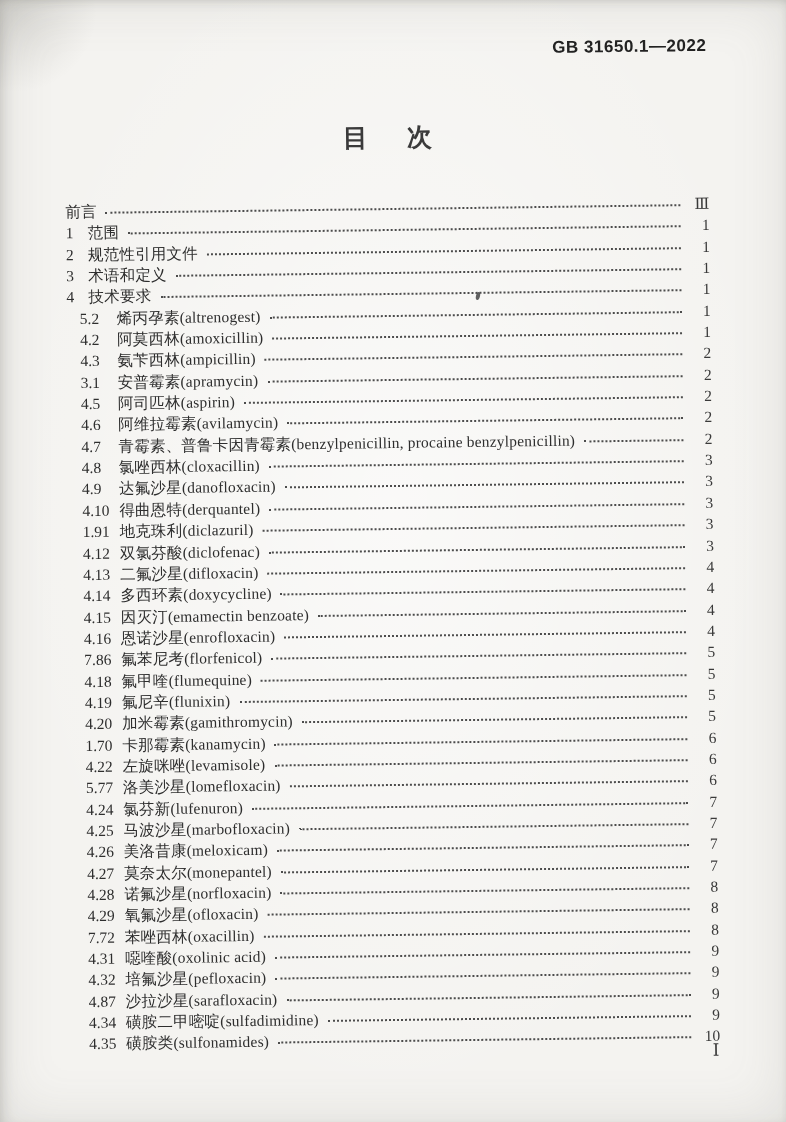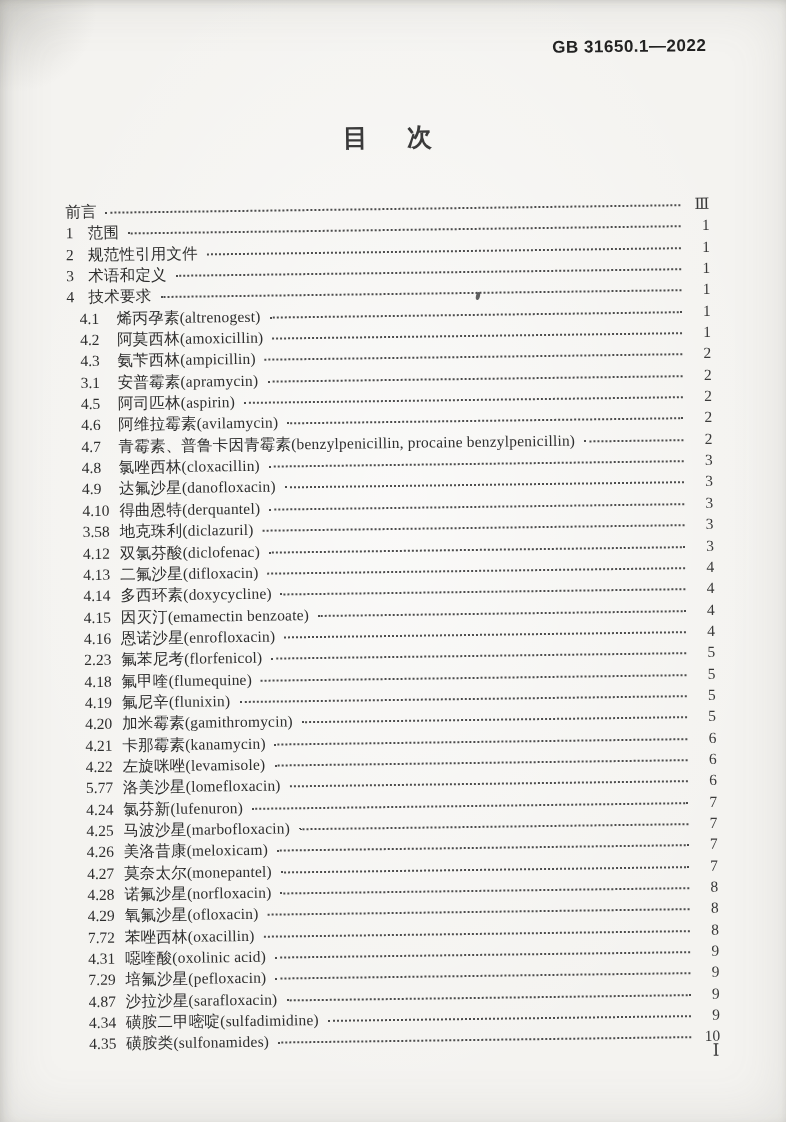--- a/index.html
+++ b/index.html
@@ -88,21 +88,21 @@
     <span class="leader"></span>
     <span class="pg">1</span>
   </li>
         <li class="toc-row lv1">
     <span class="num">4</span>
     <span class="label">技术要求</span>
     <span class="leader"></span>
     <span class="pg">1</span>
   </li>
         <li class="toc-row lv2">
-    <span class="num">4.1</span>
+    <span class="num">5.2</span>
     <span class="label">烯丙孕素(altrenogest)</span>
     <span class="leader"></span>
     <span class="pg">1</span>
   </li>
         <li class="toc-row lv2">
     <span class="num">4.2</span>
     <span class="label">阿莫西林(amoxicillin)</span>
     <span class="leader"></span>
     <span class="pg">1</span>
   </li>
@@ -148,21 +148,21 @@
     <span class="leader"></span>
     <span class="pg">3</span>
   </li>
         <li class="toc-row lv2">
     <span class="num">4.10</span>
     <span class="label">得曲恩特(derquantel)</span>
     <span class="leader"></span>
     <span class="pg">3</span>
   </li>
         <li class="toc-row lv2">
-    <span class="num">3.58</span>
+    <span class="num">1.91</span>
     <span class="label">地克珠利(diclazuril)</span>
     <span class="leader"></span>
     <span class="pg">3</span>
   </li>
         <li class="toc-row lv2">
     <span class="num">4.12</span>
     <span class="label">双氯芬酸(diclofenac)</span>
     <span class="leader"></span>
     <span class="pg">3</span>
   </li>
@@ -184,21 +184,21 @@
     <span class="leader"></span>
     <span class="pg">4</span>
   </li>
         <li class="toc-row lv2">
     <span class="num">4.16</span>
     <span class="label">恩诺沙星(enrofloxacin)</span>
     <span class="leader"></span>
     <span class="pg">4</span>
   </li>
         <li class="toc-row lv2">
-    <span class="num">2.23</span>
+    <span class="num">7.86</span>
     <span class="label">氟苯尼考(florfenicol)</span>
     <span class="leader"></span>
     <span class="pg">5</span>
   </li>
         <li class="toc-row lv2">
     <span class="num">4.18</span>
     <span class="label">氟甲喹(flumequine)</span>
     <span class="leader"></span>
     <span class="pg">5</span>
   </li>
@@ -208,21 +208,21 @@
     <span class="leader"></span>
     <span class="pg">5</span>
   </li>
         <li class="toc-row lv2">
     <span class="num">4.20</span>
     <span class="label">加米霉素(gamithromycin)</span>
     <span class="leader"></span>
     <span class="pg">5</span>
   </li>
         <li class="toc-row lv2">
-    <span class="num">4.21</span>
+    <span class="num">1.70</span>
     <span class="label">卡那霉素(kanamycin)</span>
     <span class="leader"></span>
     <span class="pg">6</span>
   </li>
         <li class="toc-row lv2">
     <span class="num">4.22</span>
     <span class="label">左旋咪唑(levamisole)</span>
     <span class="leader"></span>
     <span class="pg">6</span>
   </li>
@@ -274,21 +274,21 @@
     <span class="leader"></span>
     <span class="pg">8</span>
   </li>
         <li class="toc-row lv2">
     <span class="num">4.31</span>
     <span class="label">噁喹酸(oxolinic acid)</span>
     <span class="leader"></span>
     <span class="pg">9</span>
   </li>
         <li class="toc-row lv2">
-    <span class="num">7.29</span>
+    <span class="num">4.32</span>
     <span class="label">培氟沙星(pefloxacin)</span>
     <span class="leader"></span>
     <span class="pg">9</span>
   </li>
         <li class="toc-row lv2">
     <span class="num">4.87</span>
     <span class="label">沙拉沙星(sarafloxacin)</span>
     <span class="leader"></span>
     <span class="pg">9</span>
   </li>

